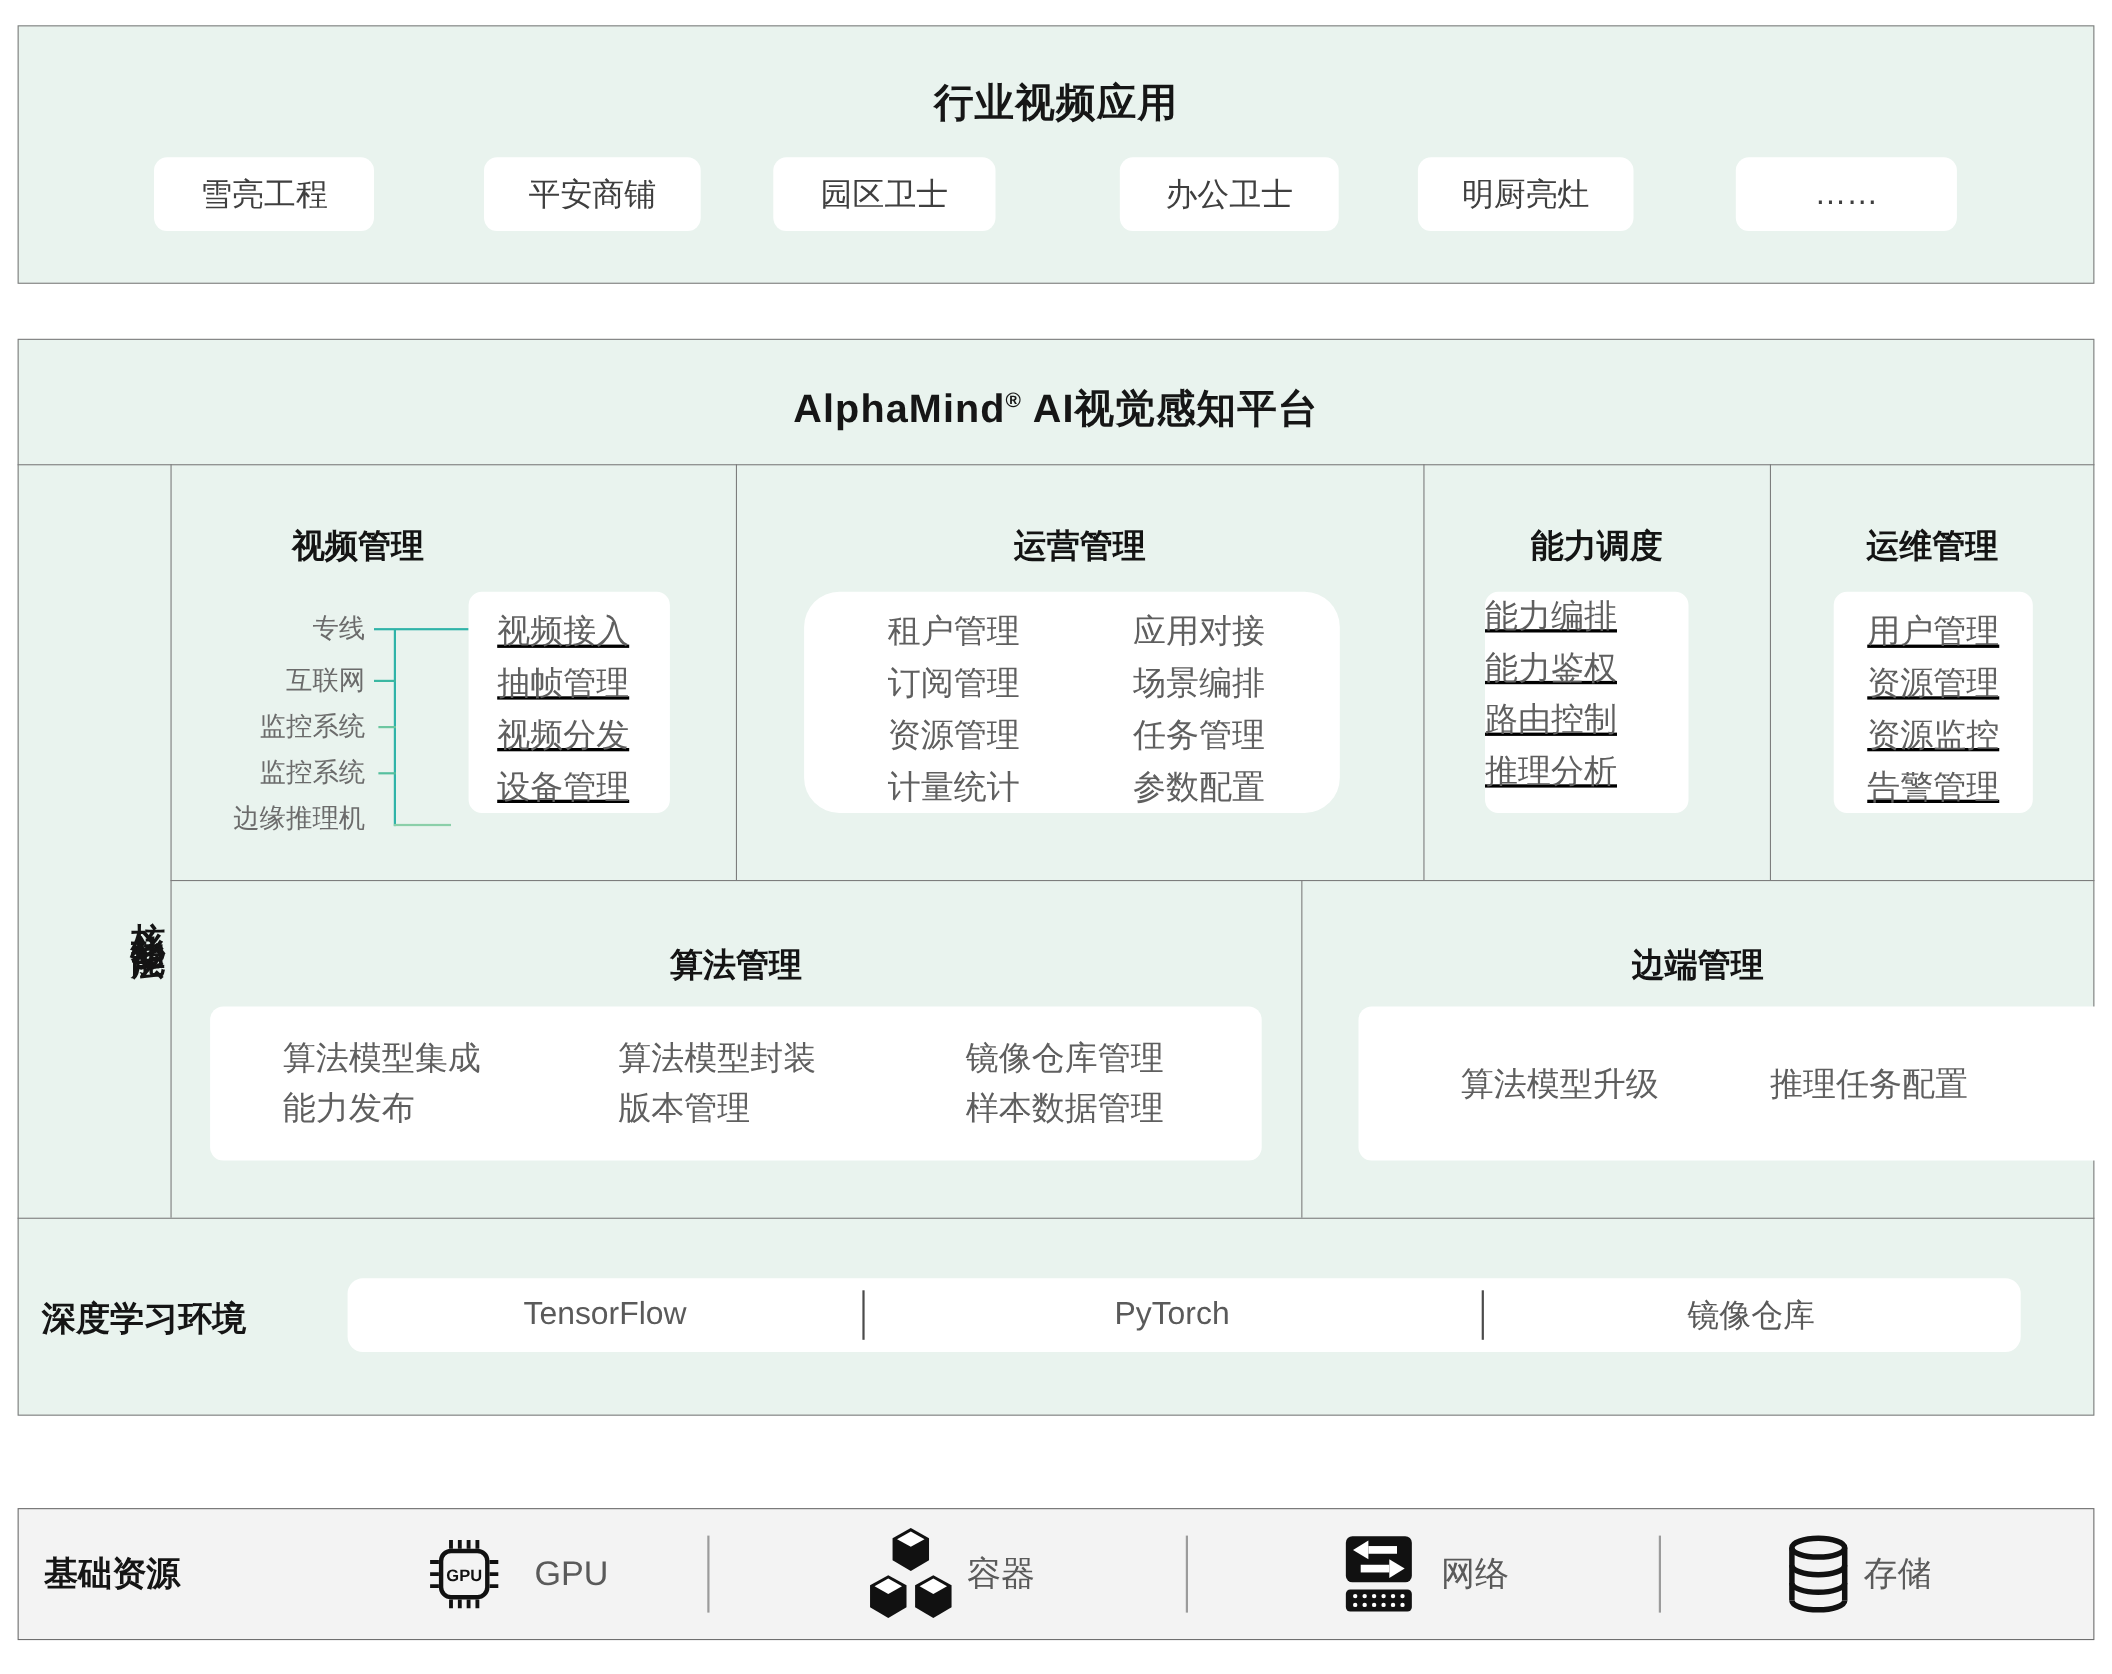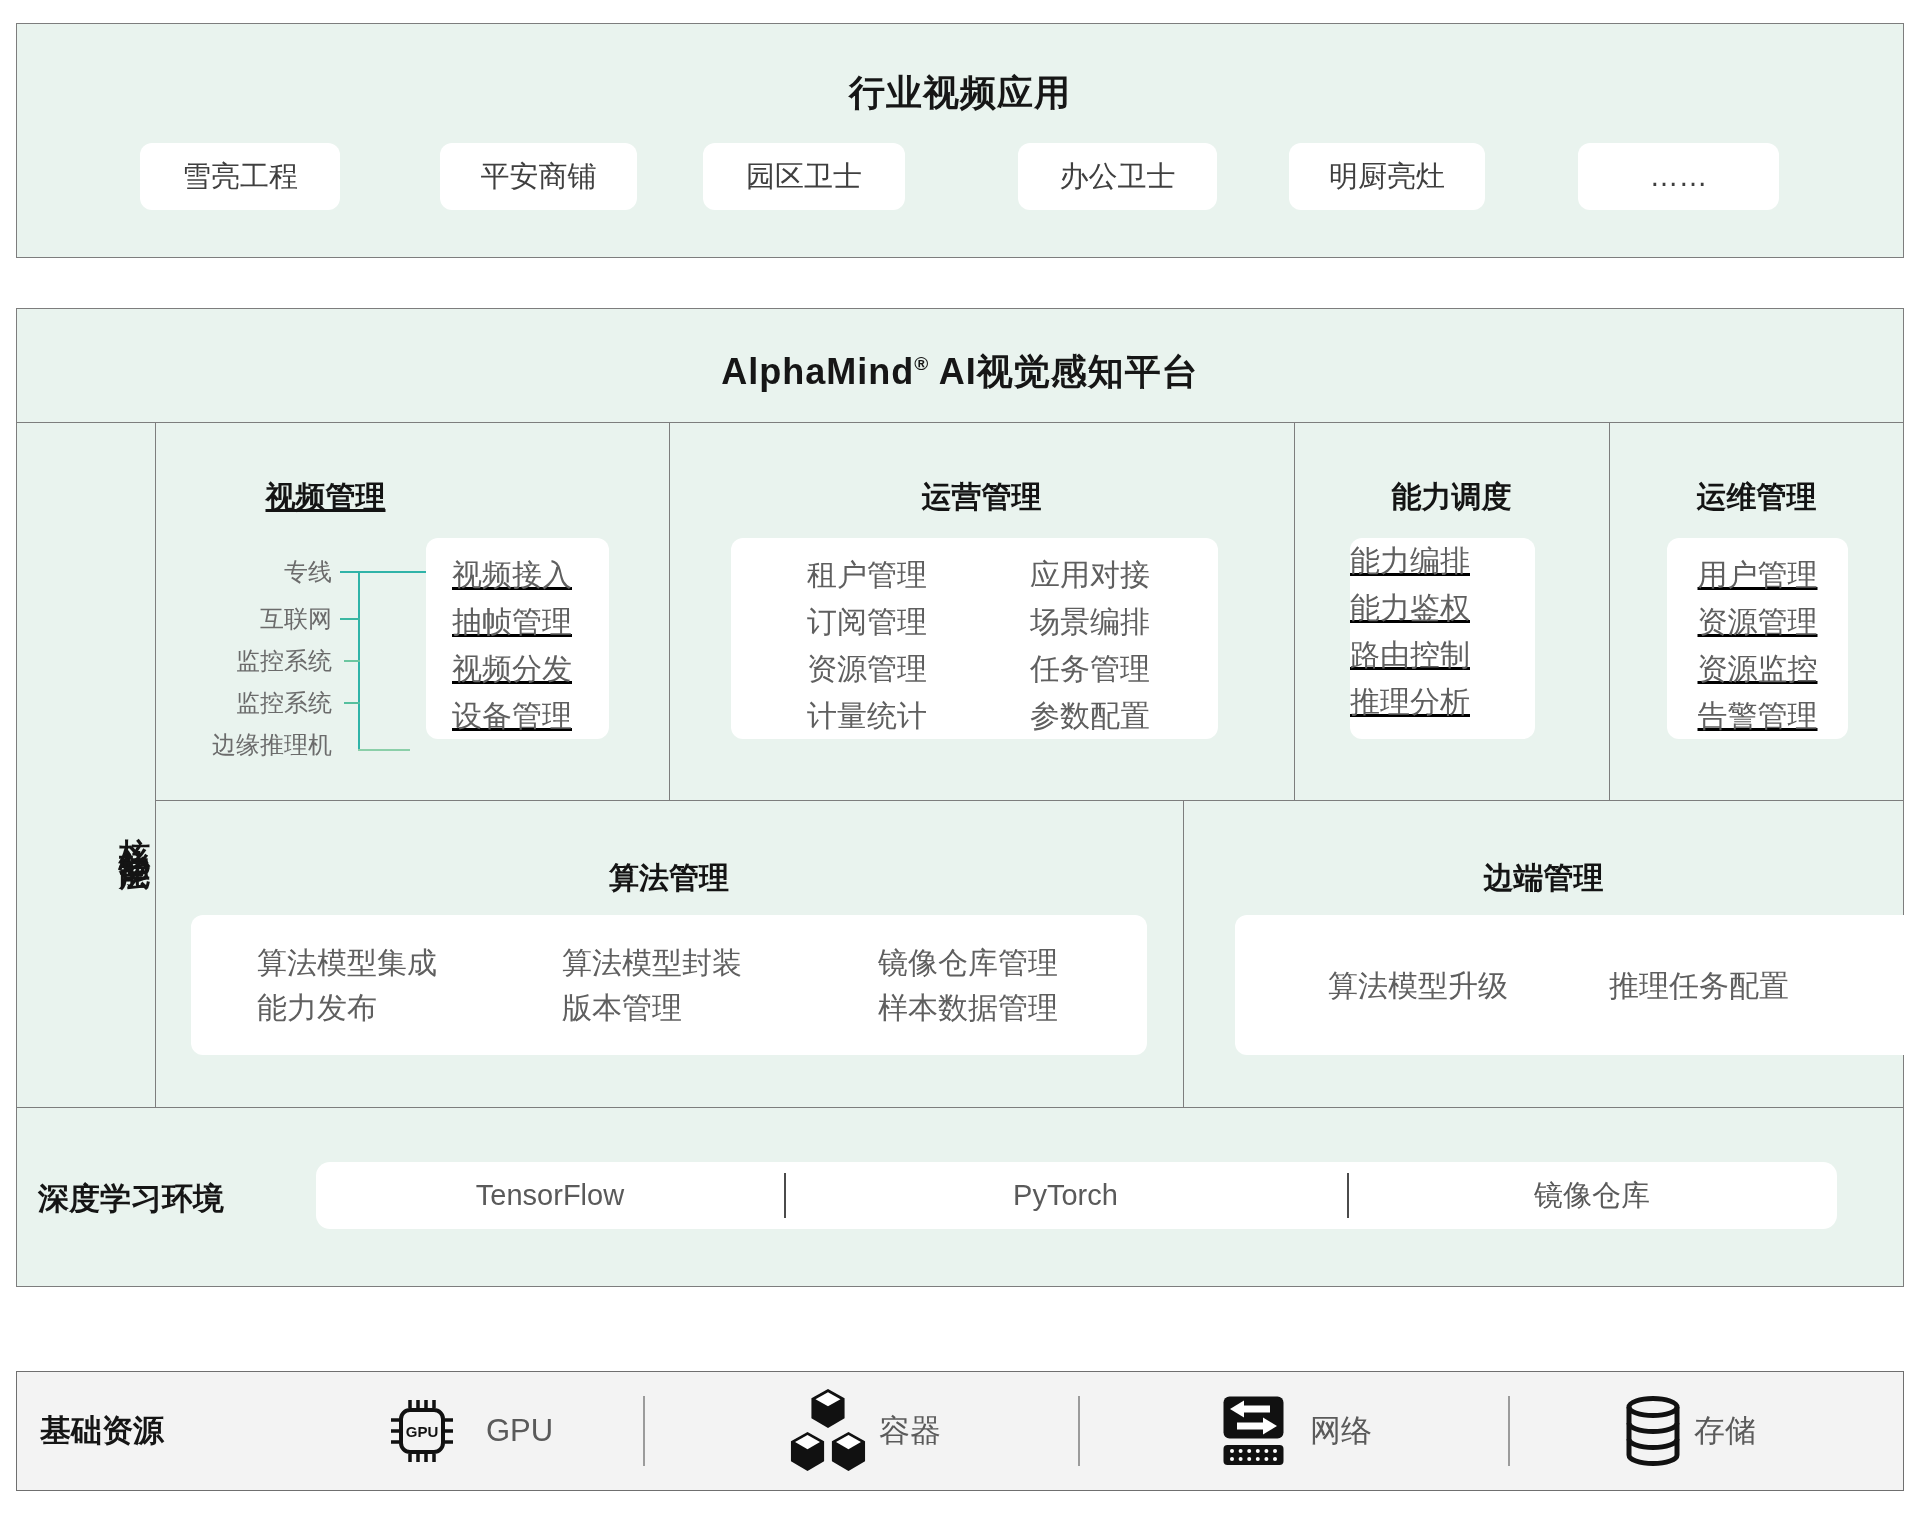--- a/index.html
+++ b/index.html
@@ -64,21 +64,21 @@
   <div class="gridline" style="left:155px;top:422px;width:1px;height:685px;"></div>
   <div class="gridline" style="left:669px;top:422px;width:1px;height:378px;"></div>
   <div class="gridline" style="left:1294px;top:422px;width:1px;height:378px;"></div>
   <div class="gridline" style="left:1609px;top:422px;width:1px;height:378px;"></div>
   <div class="gridline" style="left:155px;top:800px;width:1749px;height:1px;"></div>
   <div class="gridline" style="left:1183px;top:800px;width:1px;height:307px;"></div>
   <div class="gridline" style="left:16px;top:1107px;width:1888px;height:1px;"></div>
 
   <div class="side-label">核心功能层</div>
 
-  <div class="cell-title" style="left:155px;top:477px;width:341px;text-decoration:underline;">视频管理</div>
+  <div class="cell-title" style="left:155px;top:477px;width:341px;">视频管理</div>
   <div class="src" style="top:556px;">专线</div>
   <div class="src" style="top:603px;">互联网</div>
   <div class="src" style="top:645px;">监控系统</div>
   <div class="src" style="top:687px;">监控系统</div>
   <div class="src" style="top:729px;">边缘推理机</div>
 
   <div class="cline" style="left:358px;top:572px;width:2px;height:179px;background:#2fb3a8;"></div>
   <div class="cline" style="left:340px;top:571px;width:86px;height:2px;background:#2fb3a8;"></div>
   <div class="cline" style="left:340px;top:618px;width:20px;height:2px;background:#3bb7a2;"></div>
   <div class="cline" style="left:344px;top:660px;width:16px;height:2px;background:#6cc6a0;"></div>
@@ -88,21 +88,21 @@
   <div class="card" style="left:426px;top:538px;width:183px;height:201px;">
     <div class="col" style="padding:21px 0 0 26px;">
       <div class="item">视频接入</div>
       <div class="item">抽帧管理</div>
       <div class="item">视频分发</div>
       <div class="item">设备管理</div>
     </div>
   </div>
 
   <div class="cell-title" style="left:669px;top:477px;width:625px;">运营管理</div>
-  <div class="card" style="left:731px;top:538px;width:487px;height:201px;">
+  <div class="card" style="left:731px;top:538px;width:487px;height:201px;border-radius:32px;">
     <div class="col" style="position:absolute;left:76px;top:21px;">
       <div class="item">租户管理</div>
       <div class="item">订阅管理</div>
       <div class="item">资源管理</div>
       <div class="item">计量统计</div>
     </div>
     <div class="col" style="position:absolute;left:299px;top:21px;">
       <div class="item">应用对接</div>
       <div class="item">场景编排</div>
       <div class="item">任务管理</div>

